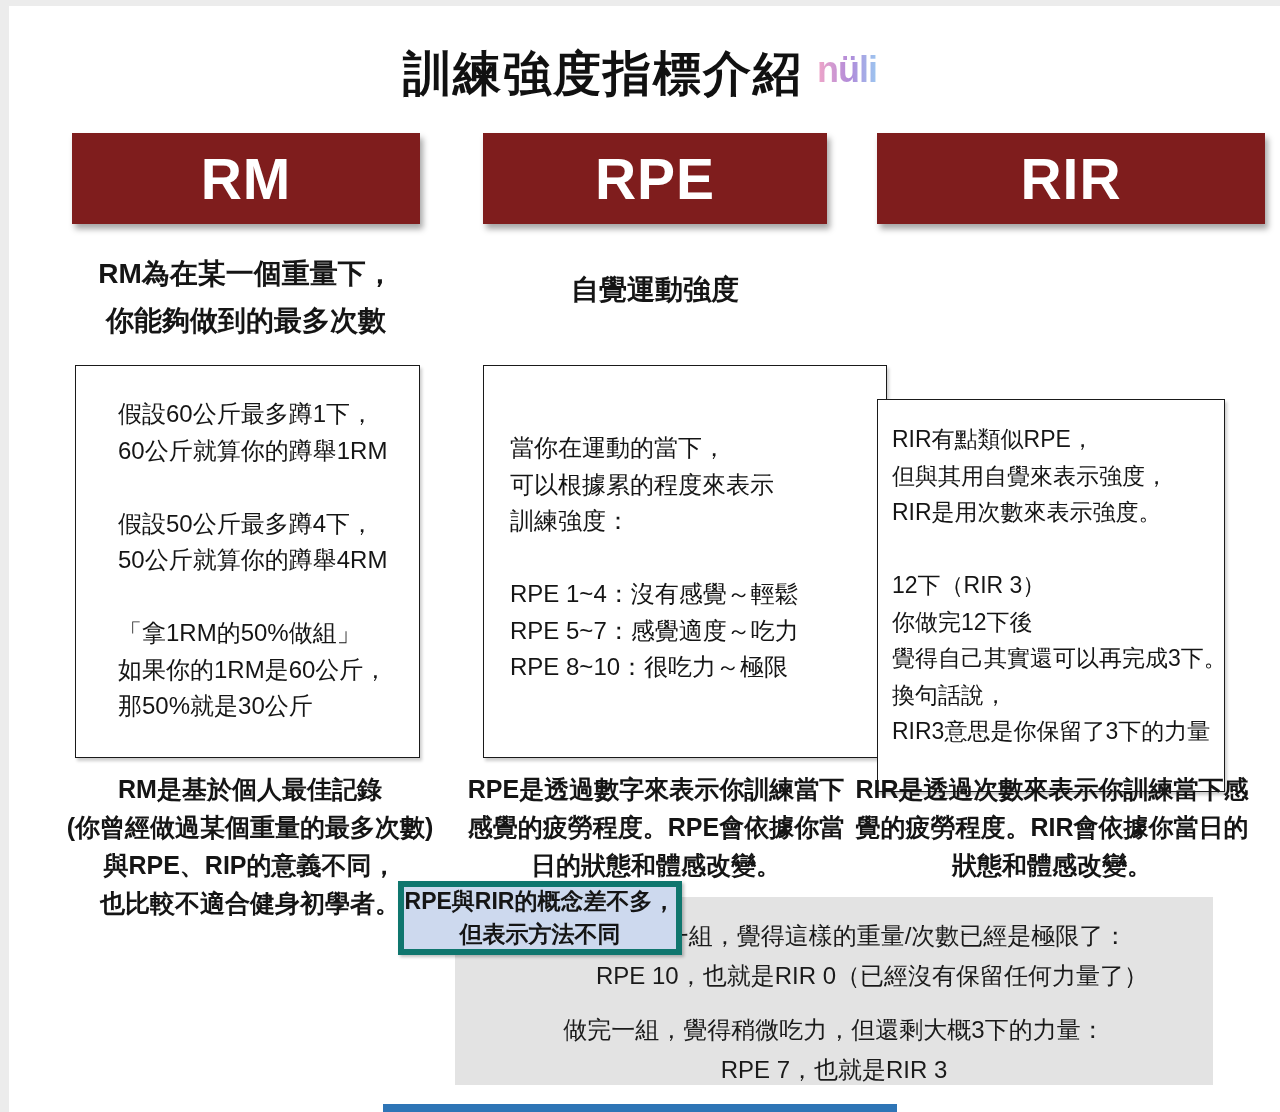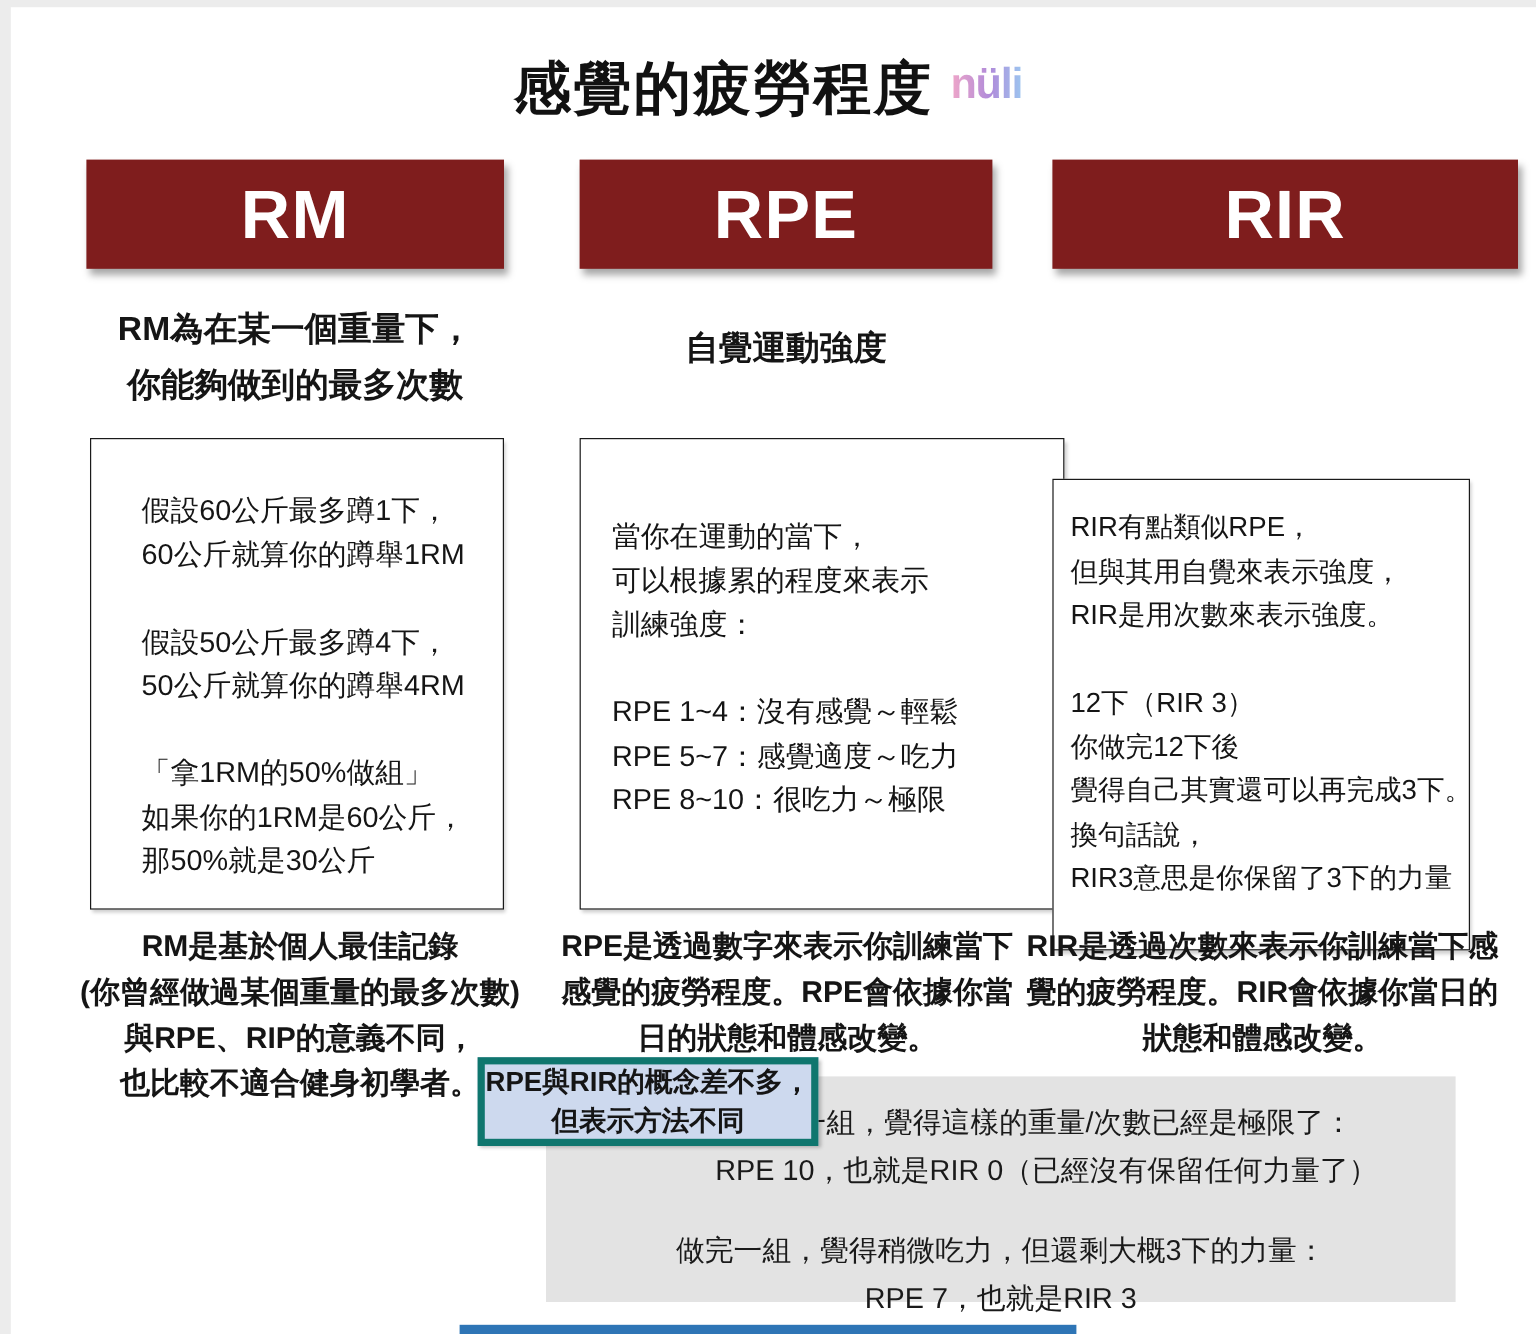--- a/index.html
+++ b/index.html
@@ -32,55 +32,55 @@
   .subtitle{position:absolute;text-align:center;font-weight:700;font-size:28px;line-height:47px;white-space:pre;}
   .subtitle.c1{left:60px;width:372px;top:250px;}
   .subtitle.c2{left:483px;width:344px;top:266px;}
   .subtitle.c3{left:877px;width:348px;top:266px;}
 
   .exbox{
     position:absolute;top:365px;height:393px;border:1.5px solid #1a1a1a;background:#ffffff;
     box-shadow:2px 3px 3px rgba(0,0,0,0.2);box-sizing:border-box;
     font-size:24px;line-height:36.5px;white-space:pre;
   }
-  .exbox.c1{left:75px;width:345px;padding:42px 0 0 42px;}
+  .exbox.c1{left:75px;width:345px;padding:30px 0 0 42px;}
   .exbox.c2{left:483px;width:404px;padding:64px 0 0 26px;}
   .exbox.c3{left:877px;width:348px;padding:21px 0 0 14px;font-size:23px;margin-top:34px;}
 
   .footer-note{position:absolute;top:770px;text-align:center;font-weight:700;font-size:25px;line-height:38px;white-space:pre;}
   .footer-note.c1{left:52px;width:396px;}
   .footer-note.c2{left:458px;width:396px;}
   .footer-note.c3{left:852px;width:400px;}
 
   .panel{
     position:absolute;left:455px;top:897px;width:758px;height:188px;background:#e3e3e3;
     box-sizing:border-box;padding-top:19px;font-size:24px;line-height:40px;color:#1a1a1a;
   }
   .panel .block1{text-align:center;padding-left:76px;white-space:pre;}
-  .panel .block2{text-align:center;margin-top:27px;white-space:pre;}
+  .panel .block2{text-align:center;margin-top:14px;white-space:pre;}
 
   .callout{
     position:absolute;left:398px;top:881px;width:284px;height:74px;
     background:#cdd9ee;border:6px solid #0f766e;box-sizing:border-box;
     box-shadow:2px 2px 3px rgba(0,0,0,0.25);
     display:flex;align-items:center;justify-content:center;text-align:center;
     font-weight:700;font-size:23px;line-height:33px;white-space:pre;z-index:5;
   }
 
   .accent-bar{position:absolute;left:383px;top:1104px;width:514px;height:8px;background:#2e75b6;}
 </style>
 </head>
 <body>
 
 <div class="slide">
   <div class="edge-top"></div>
   <div class="edge-left"></div>
 
   <div class="title-row">
-    <span class="title">感覺的疲勞程度</span>
+    <span class="title">訓練強度指標介紹</span>
     <span class="logo">nüli</span>
   </div>
 
   <div class="hdr c1">
     <span>RM</span>
   </div>
   <div class="hdr c2">
     <span>RPE</span>
   </div>
   <div class="hdr c3">

